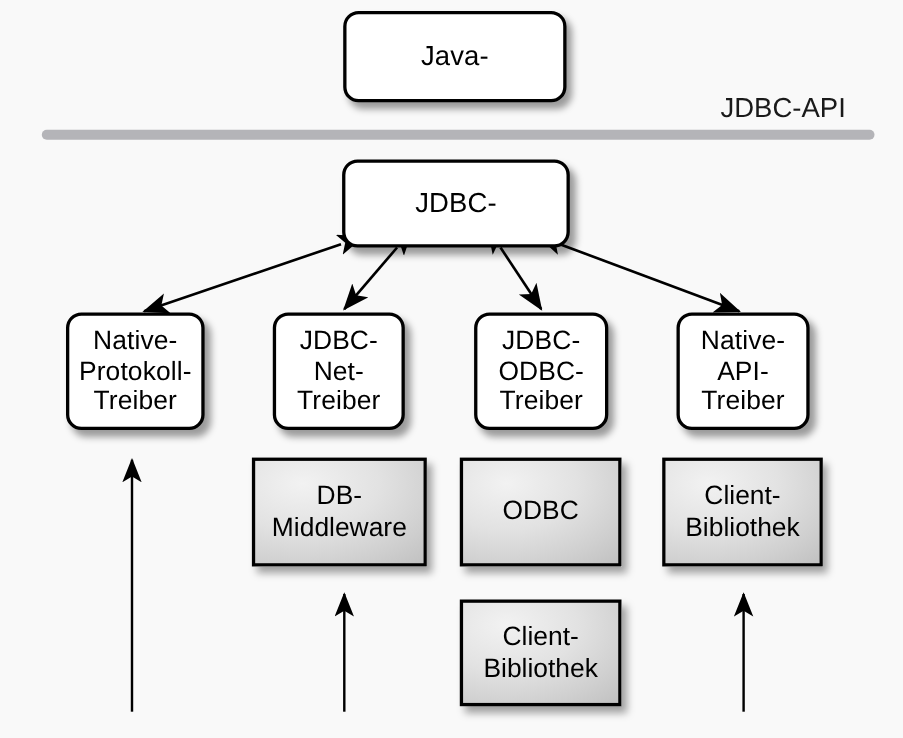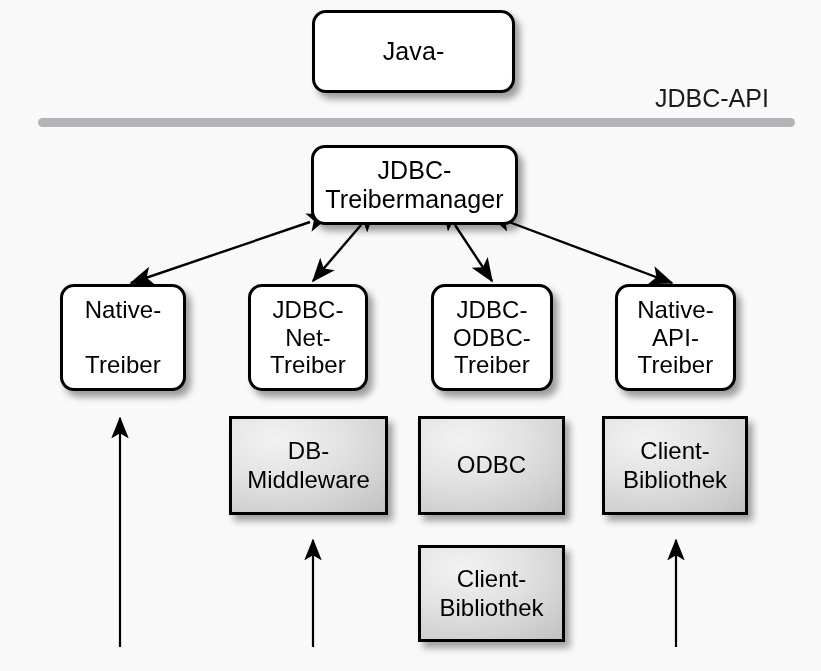--- a/index.html
+++ b/index.html
@@ -114,28 +114,27 @@
       <span>Java-</span><br>
     </span>
   </div>
 
   <div class="apilabel" style="left:655px; top:84px; font-size:25px;">JDBC-API</div>
   <div class="apibar" style="left:38px; top:118px; width:757px; height:9px;"></div>
 
   <div class="node" style="left:311px; top:145px; width:207px; height:80px; font-size:25px;">
     <span class="label">
       <span>JDBC-</span><br>
-      <span>Treibermanager</span>
     </span>
   </div>
 
   <div class="node" style="left:60px; top:284px; width:126px; height:107px; font-size:24px;">
     <span class="label">
       <span>Native-</span><br>
-      <br>
+      <span>Protokoll-</span><br>
       <span>Treiber</span>
     </span>
   </div>
 
   <div class="node" style="left:248px; top:284px; width:120px; height:107px; font-size:24px;">
     <span class="label">
       <span>JDBC-</span><br>
       <span>Net-</span><br>
       <span>Treiber</span>
     </span>

